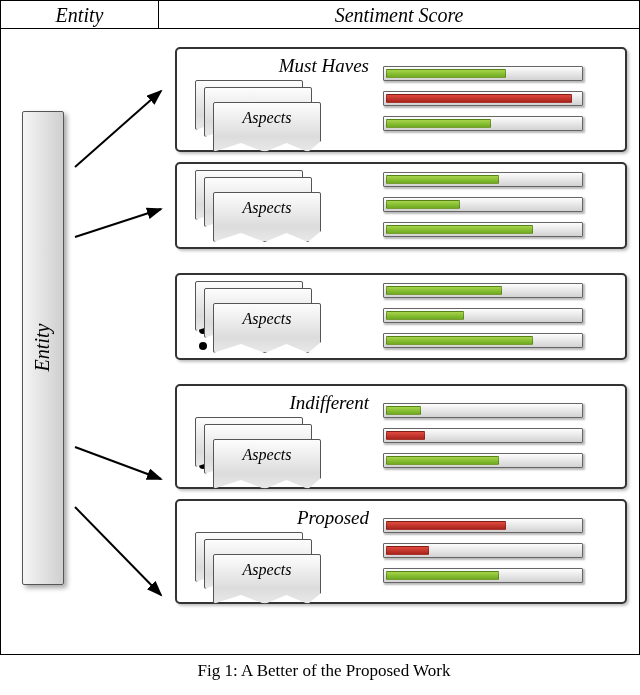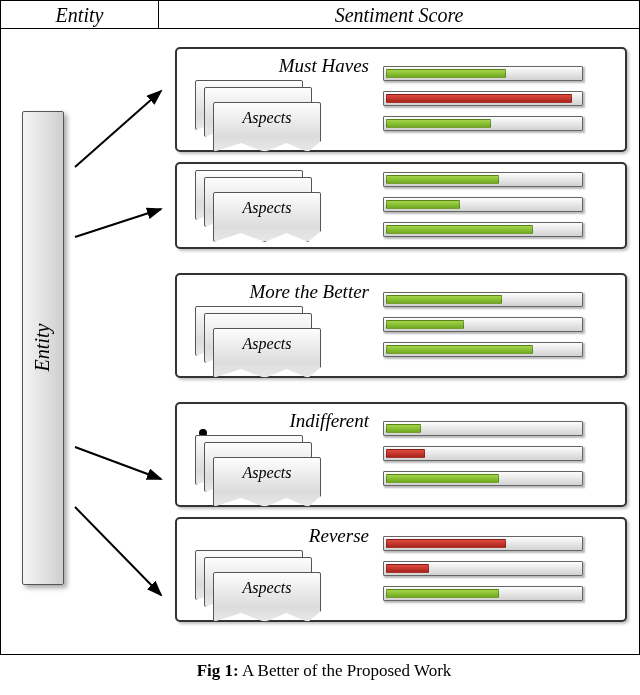--- a/index.html
+++ b/index.html
@@ -156,21 +156,21 @@
     left: 0; top: 0;
     width: 110px;
     height: 600px;
     overflow: visible;
   }
   .caption {
     text-align: center;
     font-size: 17px;
     padding: 6px 0 2px 0;
   }
-  .caption b { font-weight: bold; margin-left: 8px; }
+  .caption b { font-weight: normal; margin-left: 8px; }
 </style>
 </head>
 <body>
 
 <div class="outer">
   <div class="header-row">
     <div class="header-cell hc1">Entity</div>
     <div class="header-cell hc3">Sentiment Score</div>
   </div>
   <div class="body-row">
@@ -243,21 +243,20 @@
               <div class="bar-fill green" style="width: 73.72px;"></div>
             </div>
             <div class="bar-track">
               <div class="bar-fill green" style="width: 147.44px;"></div>
             </div>
           </div>
         </div>
         <div class="dots-gap"></div>
         <div class="bucket">
           <div class="bucket-left">
-            <div class="bucket-title">More the Better</div>
             <div class="aspects-stack">
               <div class="aspect-card ac1"></div>
               <div class="aspect-card ac2"></div>
               <div class="aspect-card ac3">Aspects</div>
             </div>
           </div>
           <div class="bucket-right">
             <div class="bar-track">
               <div class="bar-fill green" style="width: 116.4px;"></div>
             </div>
@@ -286,21 +285,21 @@
             <div class="bar-track">
               <div class="bar-fill red" style="width: 38.8px;"></div>
             </div>
             <div class="bar-track">
               <div class="bar-fill green" style="width: 112.52px;"></div>
             </div>
           </div>
         </div>
         <div class="bucket">
           <div class="bucket-left">
-            <div class="bucket-title">Reverse</div>
+            <div class="bucket-title">Proposed</div>
             <div class="aspects-stack">
               <div class="aspect-card ac1"></div>
               <div class="aspect-card ac2"></div>
               <div class="aspect-card ac3">Aspects</div>
             </div>
           </div>
           <div class="bucket-right">
             <div class="bar-track">
               <div class="bar-fill red" style="width: 120.28px;"></div>
             </div>

